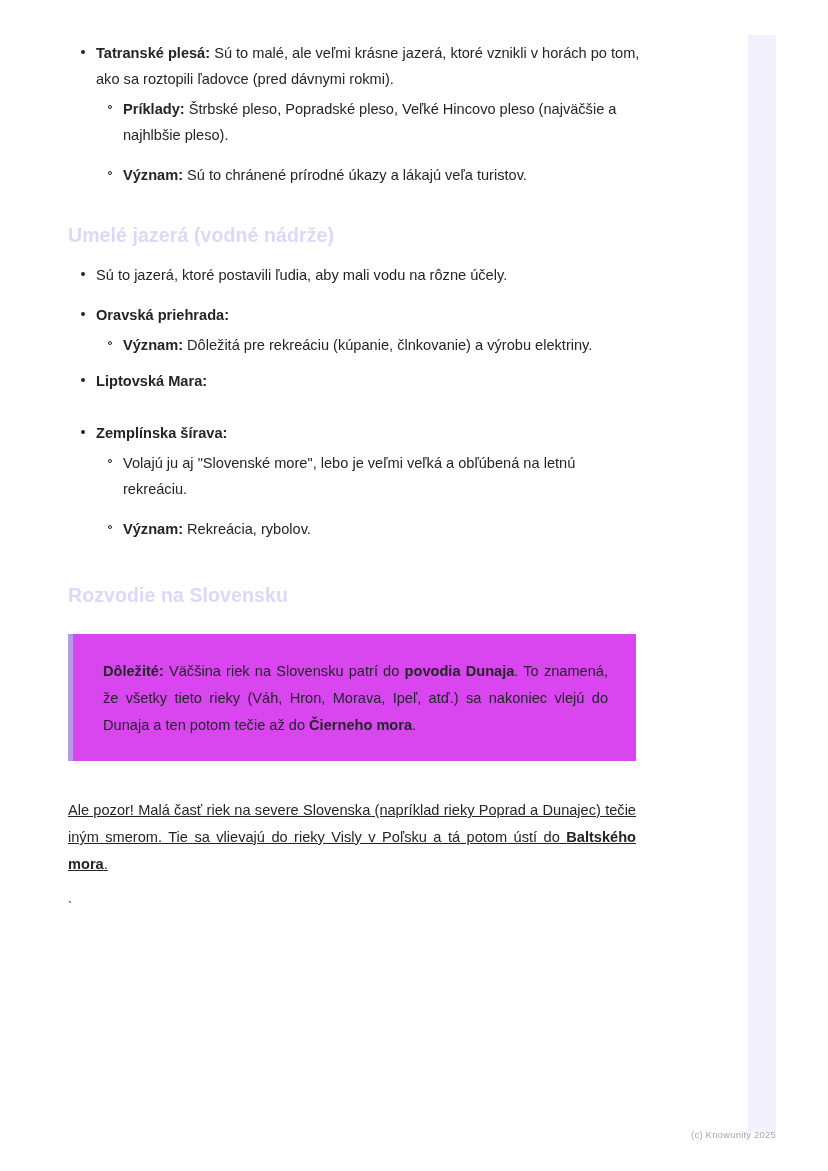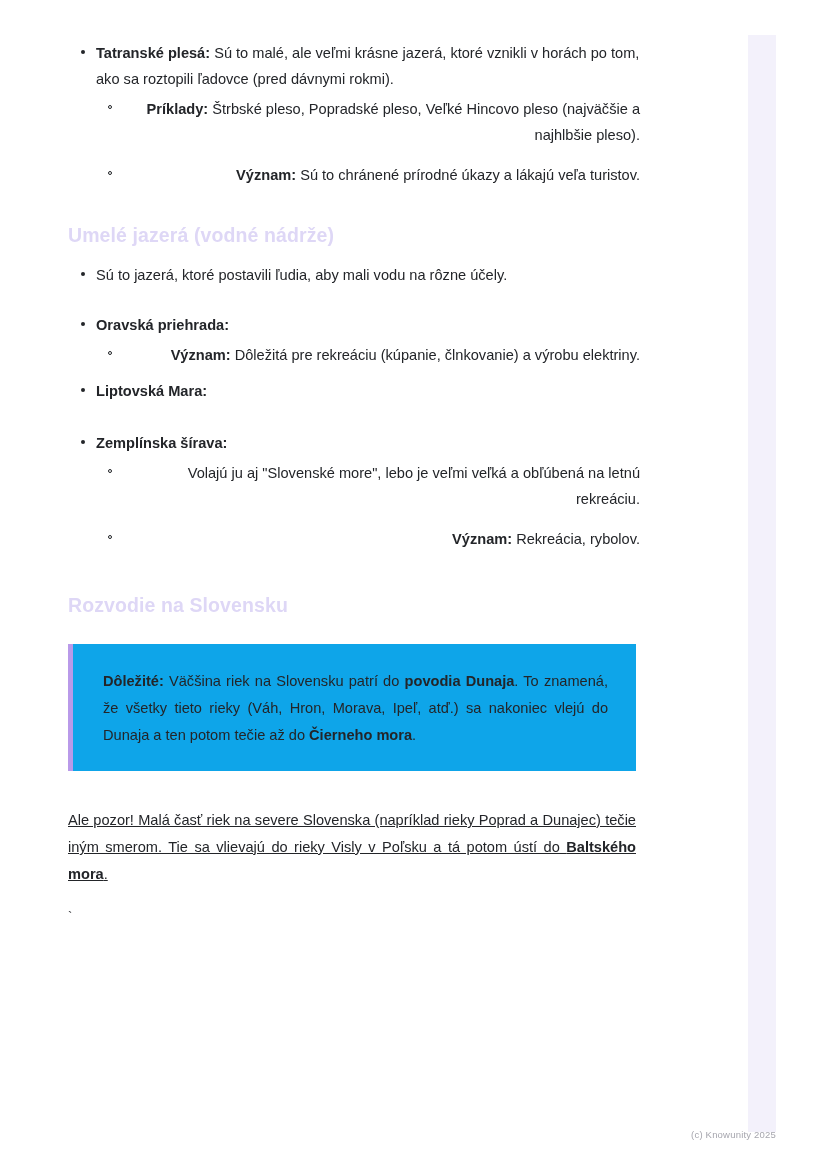--- a/index.html
+++ b/index.html
@@ -62,21 +62,20 @@
     top: 10px;
     width: 4px;
     height: 4px;
     border-radius: 50%;
     background: #232529;
   }
   ul.lvl2 {
     list-style: none;
     margin: 4px 0 0 0;
     padding: 0;
-    text-align: right;
   }
   ul.lvl2 > li.subitem {
     position: relative;
     padding-left: 27px;
     margin: 0 0 14px 0;
   }
   ul.lvl2 > li.subitem:last-child {
     margin-bottom: 0;
   }
   ul.lvl2 > li.subitem::before {
@@ -108,21 +107,21 @@
     line-height: 26px;
     font-weight: 700;
     color: #ded7f6;
     margin: 0;
     letter-spacing: 0.1px;
   }
 
   
   .callout {
     position: relative;
-    background: #0ea5e9;
+    background: #d946ef;
     border-left: 5px solid #b99ae9;
     box-sizing: border-box;
     padding: 24px 28px 22px 30px;
     width: 568px;
   }
   .callout .ptext {
     text-align: justify;
     line-height: 27px;
   }
 
@@ -184,21 +183,21 @@
     </ul>
 
     <div style="height:28px"></div>
 
     <h2 class="section-heading">Umelé jazerá (vodné nádrže)</h2>
 
     <div style="height:14px"></div>
 
     <ul class="lvl1">
 
-      <li class="item" style="margin-bottom:24px">
+      <li class="item" style="margin-bottom:14px">
         <p class="ptext">Sú to jazerá, ktoré postavili ľudia, aby mali vodu na rôzne účely.</p>
       </li>
 
       <li class="item" style="margin-bottom:10px">
         <p class="ptext"><b>Oravská priehrada:</b></p>
         <ul class="lvl2">
           <li class="subitem">
             <p class="ptext"><b>Význam:</b><span> Dôležitá pre rekreáciu (kúpanie, člnkovanie) a výrobu elektriny.</span></p>
           </li>
         </ul>

